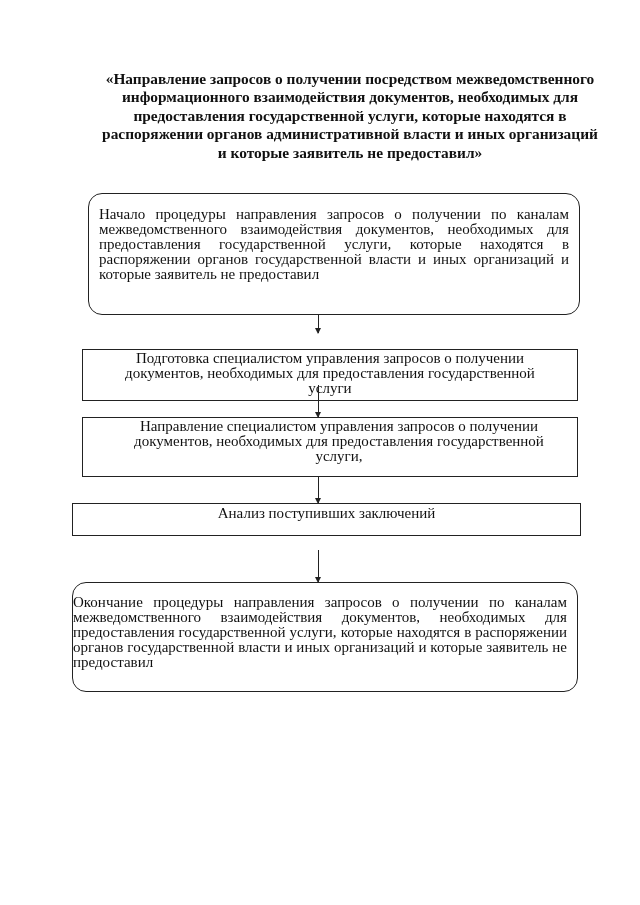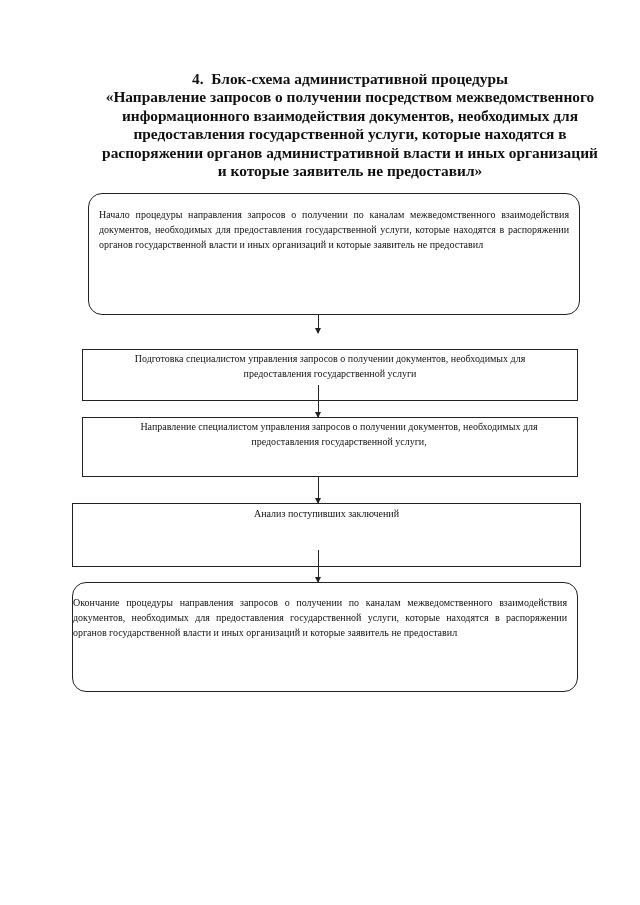--- a/index.html
+++ b/index.html
@@ -2,53 +2,52 @@
 <html><head>
 <meta charset="utf-8">
 <style>
   html, body { margin: 0; padding: 0; background: #ffffff; }
   body { width: 640px; height: 905px; position: relative; overflow: hidden;
          font-family: "Liberation Serif", "DejaVu Serif", serif; color: #111; }
   .title { position: absolute; left: 100px; top: 70px; width: 500px; text-align: center;
            font-weight: bold; font-size: 15.4px; line-height: 18.4px; }
   .title .t1 { display: block; }
   .box { position: absolute; border: 1px solid #222; background: #fff; box-sizing: border-box;
-         font-size: 10px; line-height: 15px; }
+         font-size: 15px; line-height: 15px; }
   .box.rounded { border-radius: 14px; }
   .box .txt { display: block; }
   .box.justify .txt { text-align: justify; }
   .box.center .txt { text-align: center; }
   .arrow { position: absolute; width: 1px; background: #222; }
   .arrow::after { content: ""; position: absolute; left: -3px; bottom: -1px;
                   border-left: 3.5px solid transparent; border-right: 3.5px solid transparent;
                   border-top: 6px solid #222; }
 </style>
 </head>
 <body>
 
 <div class="title">
-  <span class="t1"><span>4.</span>&nbsp; <span>Блок-схема административной процедуры</span></span>
   <span>«Направление запросов о получении посредством межведомственного информационного взаимодействия документов, необходимых для предоставления государственной услуги, которые находятся в распоряжении органов административной власти и иных организаций и которые заявитель не предоставил»</span>
 </div>
 
 <div class="box rounded justify" style="left:88px; top:193px; width:492px; height:122px; padding:13px 10px 0 10px;">
   <span class="txt">Начало процедуры направления запросов о получении по каналам межведомственного взаимодействия документов, необходимых для предоставления государственной услуги, которые находятся в распоряжении органов государственной власти и иных организаций и которые заявитель не предоставил</span>
 </div>
 <div class="arrow" style="left:318px; top:315px; height:18px;"></div>
 
 <div class="box center" style="left:82px; top:349px; width:496px; height:52px; padding:1px 30px 0 30px;">
   <span class="txt">Подготовка специалистом управления запросов о получении документов, необходимых для предоставления государственной услуги</span>
 </div>
 <div class="arrow" style="left:318px; top:385px; height:32px;"></div>
 
 <div class="box center" style="left:82px; top:417px; width:496px; height:60px; padding:1px 30px 0 48px;">
   <span class="txt">Направление специалистом управления запросов о получении документов, необходимых для предоставления государственной услуги,</span>
 </div>
 <div class="arrow" style="left:318px; top:477px; height:26px;"></div>
 
-<div class="box center" style="left:72px; top:503px; width:509px; height:64px; padding:2px 30px 0 30px;">
+<div class="box center" style="left:72px; top:503px; width:509px; height:33px; padding:2px 30px 0 30px;">
   <span class="txt">Анализ поступивших заключений</span>
 </div>
 <div class="arrow" style="left:318px; top:550px; height:32px;"></div>
 
 <div class="box rounded justify" style="left:72px; top:582px; width:506px; height:110px; padding:12px 10px 0 0;">
   <span class="txt">Окончание процедуры направления запросов о получении по каналам межведомственного взаимодействия документов, необходимых для предоставления государственной услуги, которые находятся в распоряжении органов государственной власти и иных организаций и которые заявитель не предоставил</span>
 </div>
 
 </body></html>

